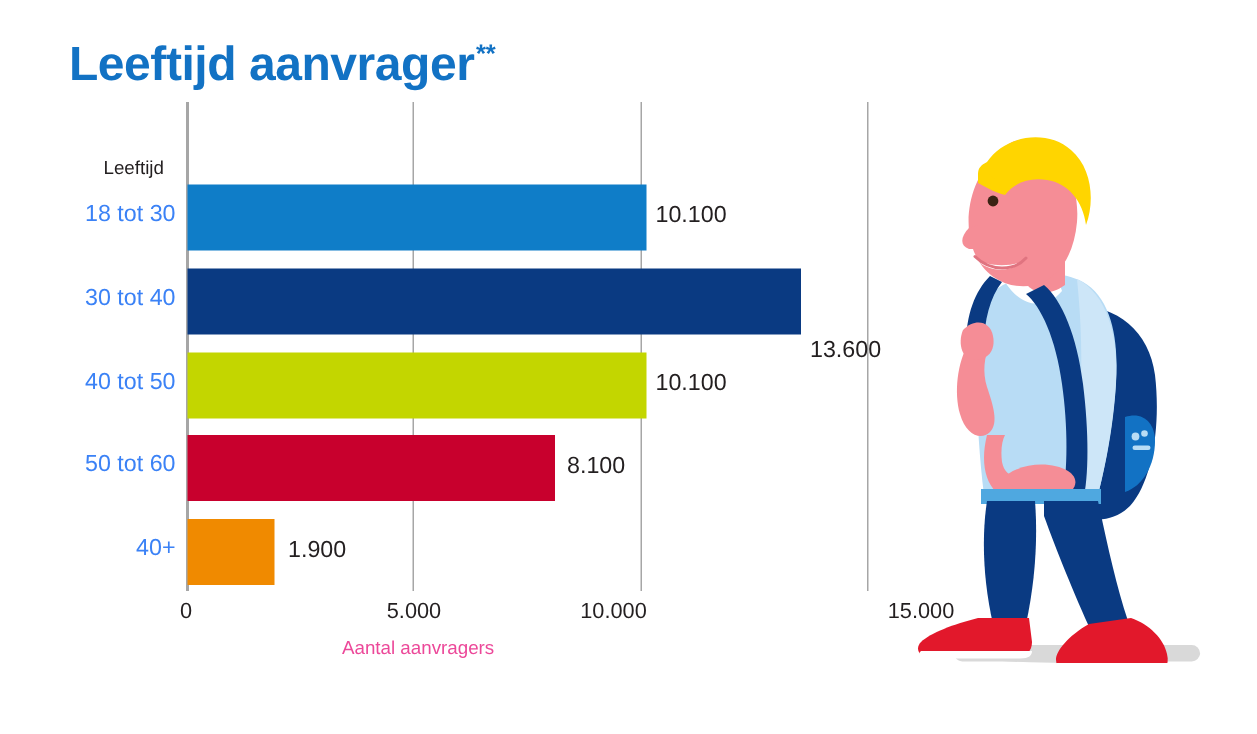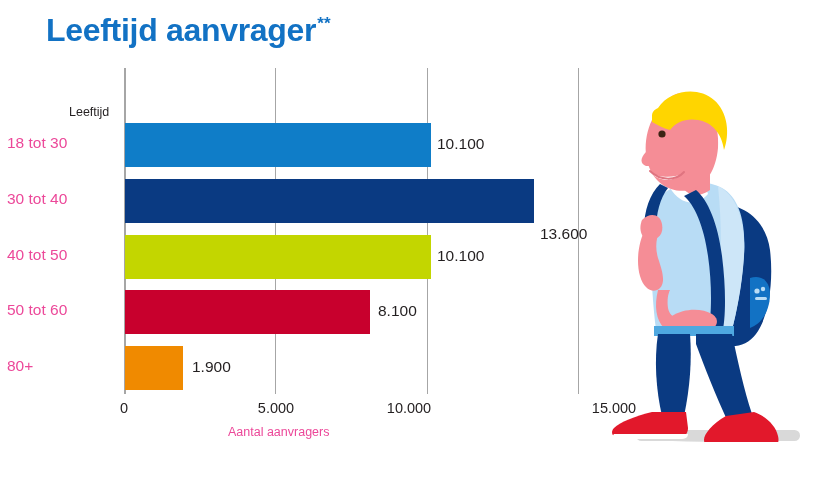--- a/index.html
+++ b/index.html
@@ -19,21 +19,21 @@
     position: relative;
     width: 838px;
     height: 489px;
     background: #ffffff;
   }
 
   
   #chart-title {
     position: absolute;
     left: 46px;
-    top: 12px;
+    top: 24px;
     font-size: 32px;
     font-weight: bold;
     color: #1272c4;
     letter-spacing: -0.3px;
     white-space: nowrap;
   }
   #chart-title .asterisks {
     font-size: 17px;
     vertical-align: super;
     letter-spacing: 0px;
@@ -90,22 +90,23 @@
     top: 105px;
     font-size: 12.5px;
     color: #231f20;
     white-space: nowrap;
   }
 
   .cat-label {
     position: absolute;
     right: 0px;
     width: 110px;
+    text-align: right;
     font-size: 15.5px;
-    color: #ec4899;
+    color: #3b82f6;
     white-space: nowrap;
   }
   .cat-wrap {
     position: absolute;
     left: 0px;
     width: 117px;
   }
 
   .bar {
     position: absolute;
@@ -153,21 +154,21 @@
     <div class="cat-wrap" style="top:190px;">
       <div class="cat-label">30 tot 40</div>
     </div>
     <div class="cat-wrap" style="top:246px;">
       <div class="cat-label">40 tot 50</div>
     </div>
     <div class="cat-wrap" style="top:301px;">
       <div class="cat-label">50 tot 60</div>
     </div>
     <div class="cat-wrap" style="top:357px;">
-      <div class="cat-label">80+</div>
+      <div class="cat-label">40+</div>
     </div>
 
     <div class="bar" style="top:123px;height:44px;width:306px;background:#0f7dc8;"></div>
     <div class="bar-value" style="left:437px;top:135px;">10.100</div>
 
     <div class="bar" style="top:179px;height:44px;width:409px;background:#0a3a82;"></div>
     <div class="bar-value" style="left:540px;top:201px;margin-top:24px;">13.600</div>
 
     <div class="bar" style="top:235px;height:44px;width:306px;background:#c3d600;"></div>
     <div class="bar-value" style="left:437px;top:247px;">10.100</div>

